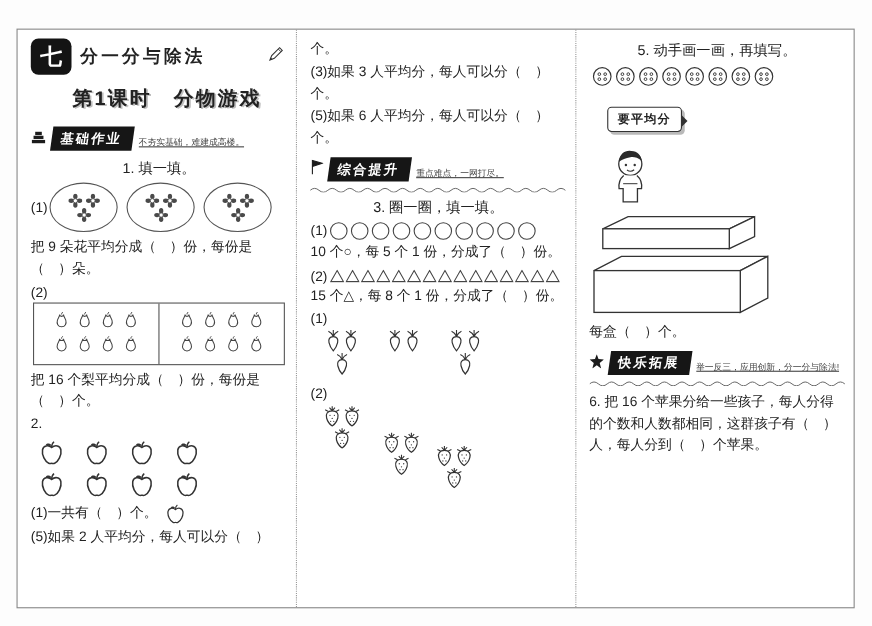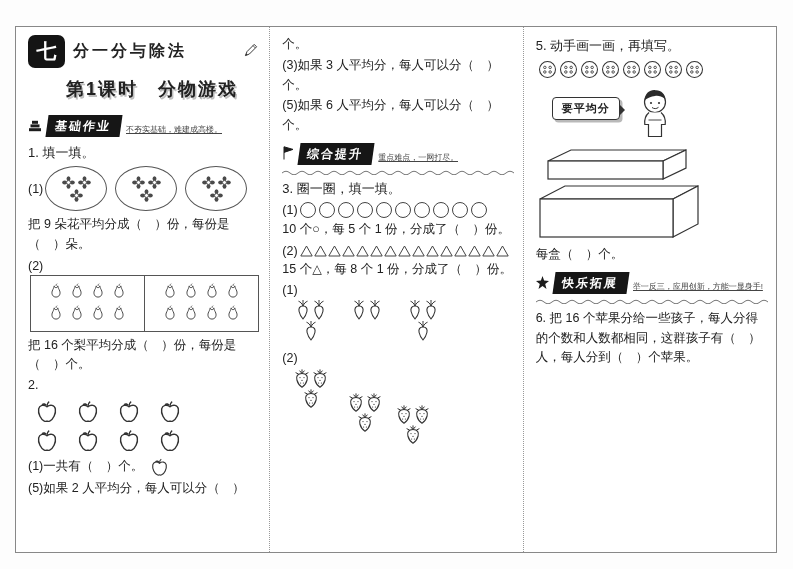--- a/index.html
+++ b/index.html
@@ -40,21 +40,21 @@
   .badge {
     background: #161616; color: #fff; font-size: 12px; font-weight: bold;
     letter-spacing: 2px; padding: 2.5px 10px 2.5px 8px; transform: skewX(-8deg);
     white-space: nowrap; flex: none;
   }
   .tagline { font-size: 8px; color: #444; padding-bottom: 2px; white-space: nowrap; overflow: hidden; text-decoration: underline; }
   .bicon { flex: none; padding-bottom: 1px; }
   .wavy { display: block; margin: -3px 0 5px; }
 
   
-  .qtitle { font-size: 13px; margin: 3px 0 4px; }
+  .qtitle { font-size: 13px; margin: 3px 0 4px; text-align: center; }
   .qtext  { font-size: 12.5px; line-height: 1.58; margin: 1px 0; }
   .plabel { font-size: 12.5px; flex: none; margin-right: 2px; }
 
   
   .part-row { display: flex; align-items: center; margin: 3px 0 4px; }
   .oval-row { display: flex; gap: 8px; }
   .oval {
     width: 62px; height: 45px; border: 1.2px solid #555; border-radius: 50%;
     display: flex; align-items: center; justify-content: center; flex: none;
   }
@@ -83,21 +83,21 @@
   .veg-area { display: flex; gap: 18px; margin: 2px 0 2px 10px; min-height: 48px; }
   .veg-group { width: 38px; display: flex; flex-wrap: wrap; justify-content: center; align-content: flex-start; line-height: 0; }
   .berry-area { position: relative; height: 92px; margin: 1px 0 2px; }
   .berry-group { position: absolute; width: 42px; display: flex; flex-wrap: wrap; justify-content: center; line-height: 0; }
   .bg1 { left: 8px;  top: 2px; }
   .bg2 { left: 62px; top: 26px; }
   .bg3 { left: 110px; top: 38px; }
 
   
   .cookie-row { display: flex; gap: 2px; margin: 5px 0 8px 2px; line-height: 0; }
-  .bubble-area { display: flex; align-items: flex-start; gap: 14px; margin: 2px 0 4px 16px; }
+  .bubble-area { display: flex; align-items: flex-start; gap: 14px; margin: 2px 0 4px 16px; flex-direction: column; }
   .bubble {
     position: relative; border: 1.5px solid #333; background: #fff; border-radius: 4px;
     padding: 3px 9px; font-size: 11px; font-weight: bold; letter-spacing: 1px;
     box-shadow: 2.5px 2.5px 0 #b9b9b9; margin-top: 10px; white-space: nowrap;
   }
   .bubble::after {
     content: ""; position: absolute; right: -11px; top: 7px;
     border: 5.5px solid transparent; border-left-color: #333;
   }
   .boxes { display: block; margin: 0 0 2px 2px; }
@@ -845,21 +845,21 @@
 
       <div class="qtext">每盒（　）个。</div>
 
       <div class="badge-row">
         <span class="bicon">
           <svg width="13" height="13" viewBox="0 0 13 13">
               <path d="M6.5 0 L8.1 4.4 L13 4.9 L9.2 7.9 L10.5 13 L6.5 10 L2.5 13 L3.8 7.9 L0 4.9 L4.9 4.4 Z" fill="#1c1c1c"></path>
             </svg>
         </span>
         <span class="badge">快乐拓展</span>
-        <span class="tagline">举一反三，应用创新，方能一显身手!</span>
+        <span class="tagline">举一反三，应用创新，分一分与除法!</span>
       </div>
       <svg class="wavy" width="233" height="6" viewBox="0 0 233 6">
           <path d="M0 4 Q4 0.5 8 4 T16 4 T24 4 T32 4 T40 4 T48 4 T56 4 T64 4 T72 4 T80 4 T88 4 T96 4 T104 4 T112 4 T120 4 T128 4 T136 4 T144 4 T152 4 T160 4 T168 4 T176 4 T184 4 T192 4 T200 4 T208 4 T216 4 T224 4 T232 4" fill="none" stroke="#666" stroke-width="0.9"></path>
         </svg>
 
       <div class="qtext">6. 把 16 个苹果分给一些孩子，每人分得的个数和人数都相同，这群孩子有（　）人，每人分到（　）个苹果。</div>
     </div>
 
   </div>
 </div>

